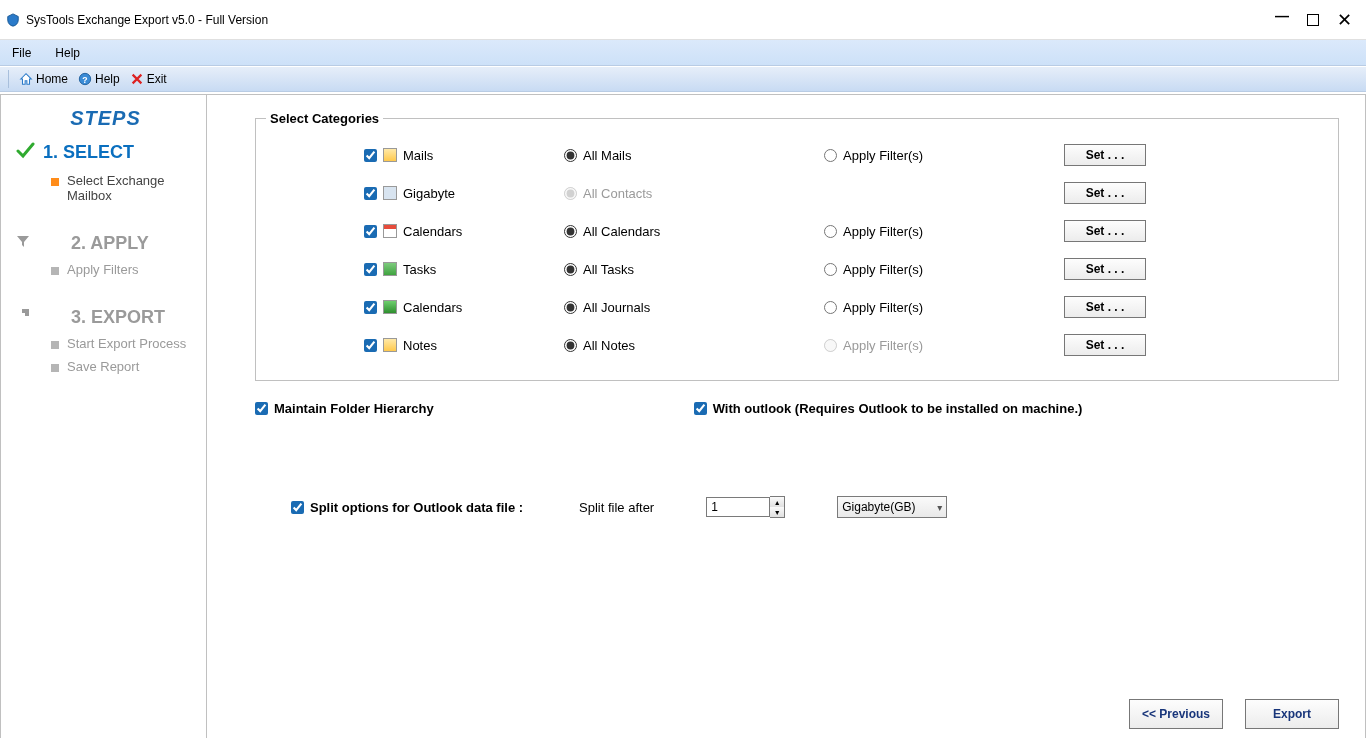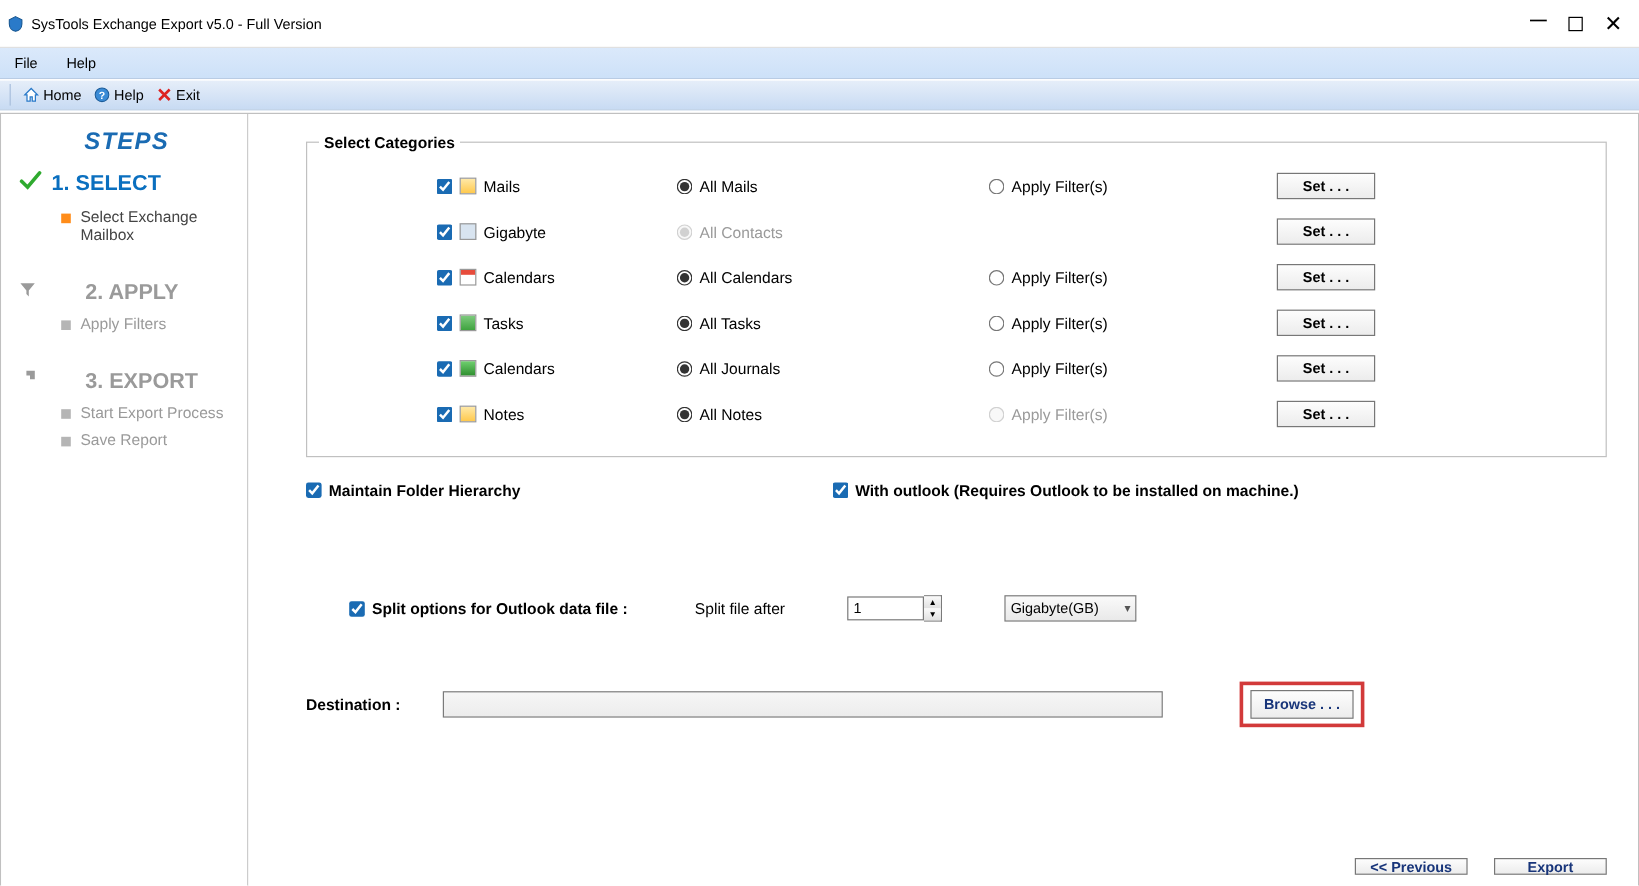--- a/index.html
+++ b/index.html
@@ -69,21 +69,21 @@
   .combo{width:110px; height:22px; border:1px solid #7a7a7a; background:linear-gradient(#fafafa,#e9e9e9); font-size:12px; padding:0 4px; display:flex; align-items:center; justify-content:space-between;}
   .combo .chev{font-size:10px; color:#555;}
 
   .dest-row{margin-top:50px; display:flex; align-items:center; gap:24px; font-size:13px;}
   .dest-row .lbl{font-weight:bold; width:90px;}
   .dest-row .dest-input{flex:0 0 600px; height:22px; border:1px solid #7a7a7a; background:linear-gradient(#f6f6f6,#ececec);}
   .browse-wrap{border:3px solid #d23a3a; padding:4px 6px; margin-left:40px;}
   .browse-btn{width:86px; height:24px; border:1px solid #777; background:linear-gradient(#fdfdfd,#ececec); color:#18357a; font-weight:bold; font-size:12px;}
 
   .nav-buttons{position:absolute; right:26px; bottom:18px; display:flex; gap:22px;}
-  .nav-buttons button{width:94px; height:14px; border:1px solid #777; background:linear-gradient(#fdfdfd,#ececec); color:#18357a; font-weight:bold; font-size:12px;}
+  .nav-buttons button{width:94px; height:30px; border:1px solid #777; background:linear-gradient(#fdfdfd,#ececec); color:#18357a; font-weight:bold; font-size:12px;}
 
   .statusbar{height:22px; background:linear-gradient(#dbe9fb,#cde1f8); border-top:1px solid #b9cce4; margin-top:2px;}
 
   .chk-icon svg{width:20px;height:20px;}
   .filter-icon svg, .arrow-icon svg{width:16px; height:16px;}
 </style>
 </head>
 <body>
 
 <div class="titlebar">
@@ -316,27 +316,20 @@
             <button>▲</button>
             <button>▼</button>
           </span>
       </span>
       <span class="combo">
         <span>Gigabyte(GB)</span>
         <span class="chev">▾</span>
       </span>
     </div>
 
-    <div class="dest-row">
-      <span class="lbl">Destination :</span>
-      <span class="dest-input"></span>
-      <span class="browse-wrap">
-        <button class="browse-btn">Browse . . .</button>
-      </span>
-    </div>
 
     <div class="nav-buttons">
       <button>&lt;&lt;  Previous</button>
       <button>Export</button>
     </div>
   </div>
 </div>
 
 <div class="statusbar"></div>
 

